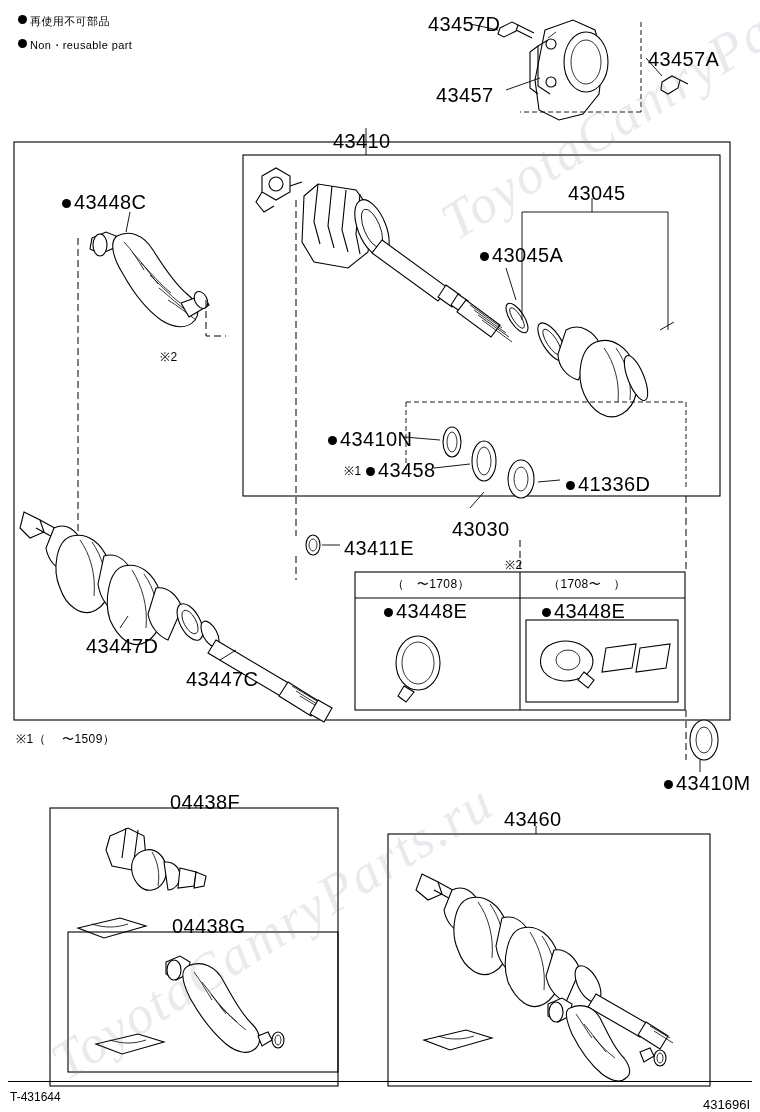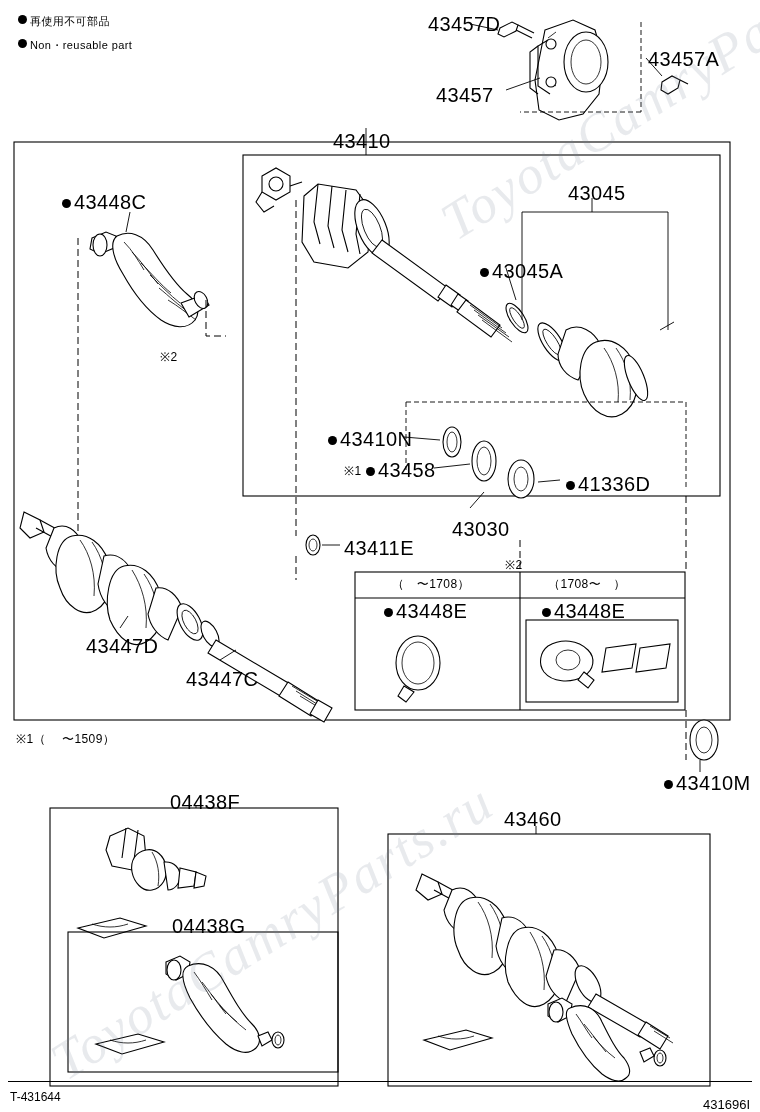--- a/index.html
+++ b/index.html
@@ -339,21 +339,21 @@
   <div class="lbl" style="left:436px; top:84px;">43457</div>
 
   <div class="lbl" style="left:333px; top:116px;margin-top:14px;">43410</div>
 
   <div class="lbl" style="left:62px; top:191px;">
     <span class="dot"></span><span>43448C</span>
   </div>
 
   <div class="lbl" style="left:568px; top:182px;">43045</div>
 
-  <div class="lbl" style="left:480px; top:260px;text-align:right;">
+  <div class="lbl" style="left:480px; top:244px;text-align:right;">
     <span class="dot"></span><span>43045A</span>
   </div>
 
   <div class="lbl small" style="left:160px; top:348px;">※2</div>
 
   <div class="lbl" style="left:328px; top:428px;">
     <span class="dot"></span><span>43410N</span>
   </div>
 
   <div class="lbl small" style="left:344px; top:462px;">※1</div>

